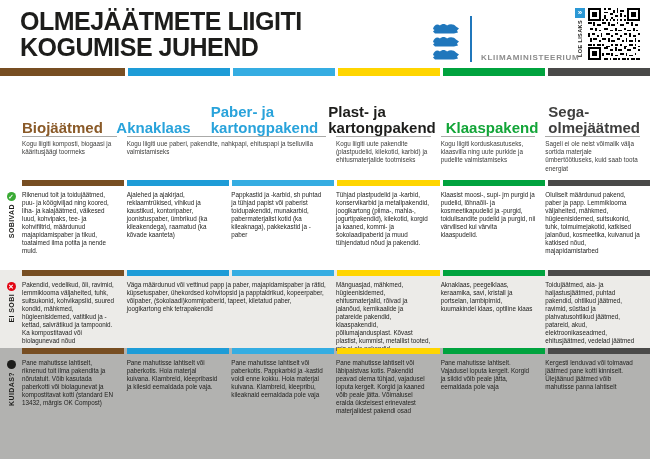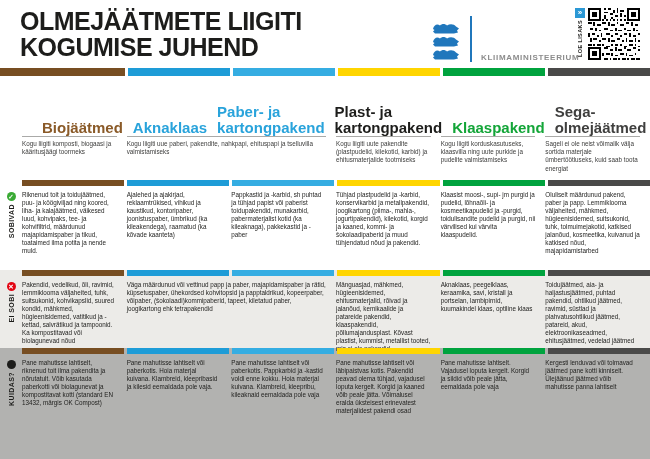--- a/index.html
+++ b/index.html
@@ -39,21 +39,21 @@
   .c-kartong { background:#35ade2; }
   .c-plast { background:#ffd500; }
   .c-klaas { background:#00a33e; }
   .c-sega { background:#4a4a49; }
 
   
   .titles-row { display:grid; grid-template-columns:22px repeat(6,1fr); height:60px; align-items:end; }
   .col-title {
     padding:0 10px 3px 0; font-size:15px; font-weight:bold; line-height:1.05;
   }
-  .t-bio { color:#8a5a28;margin-left:20px; }
+  .t-bio { color:#8a5a28; }
   .t-vanapaber { color:#29a3db; }
   .t-kartong { color:#29a3db; }
   .t-plast { color:#1d1d1b; }
   .t-klaas { color:#13a538; }
   .t-sega { color:#3f3f3e;margin-top:28px; }
 
   .desc-row { display:grid; grid-template-columns:22px repeat(6,1fr); height:44px; }
   .desc {
     margin-right:10px; border-top:1px solid #aaaaa8; padding-top:3px;
     font-size:6.3px; line-height:1.3; color:#3c3c3b;

